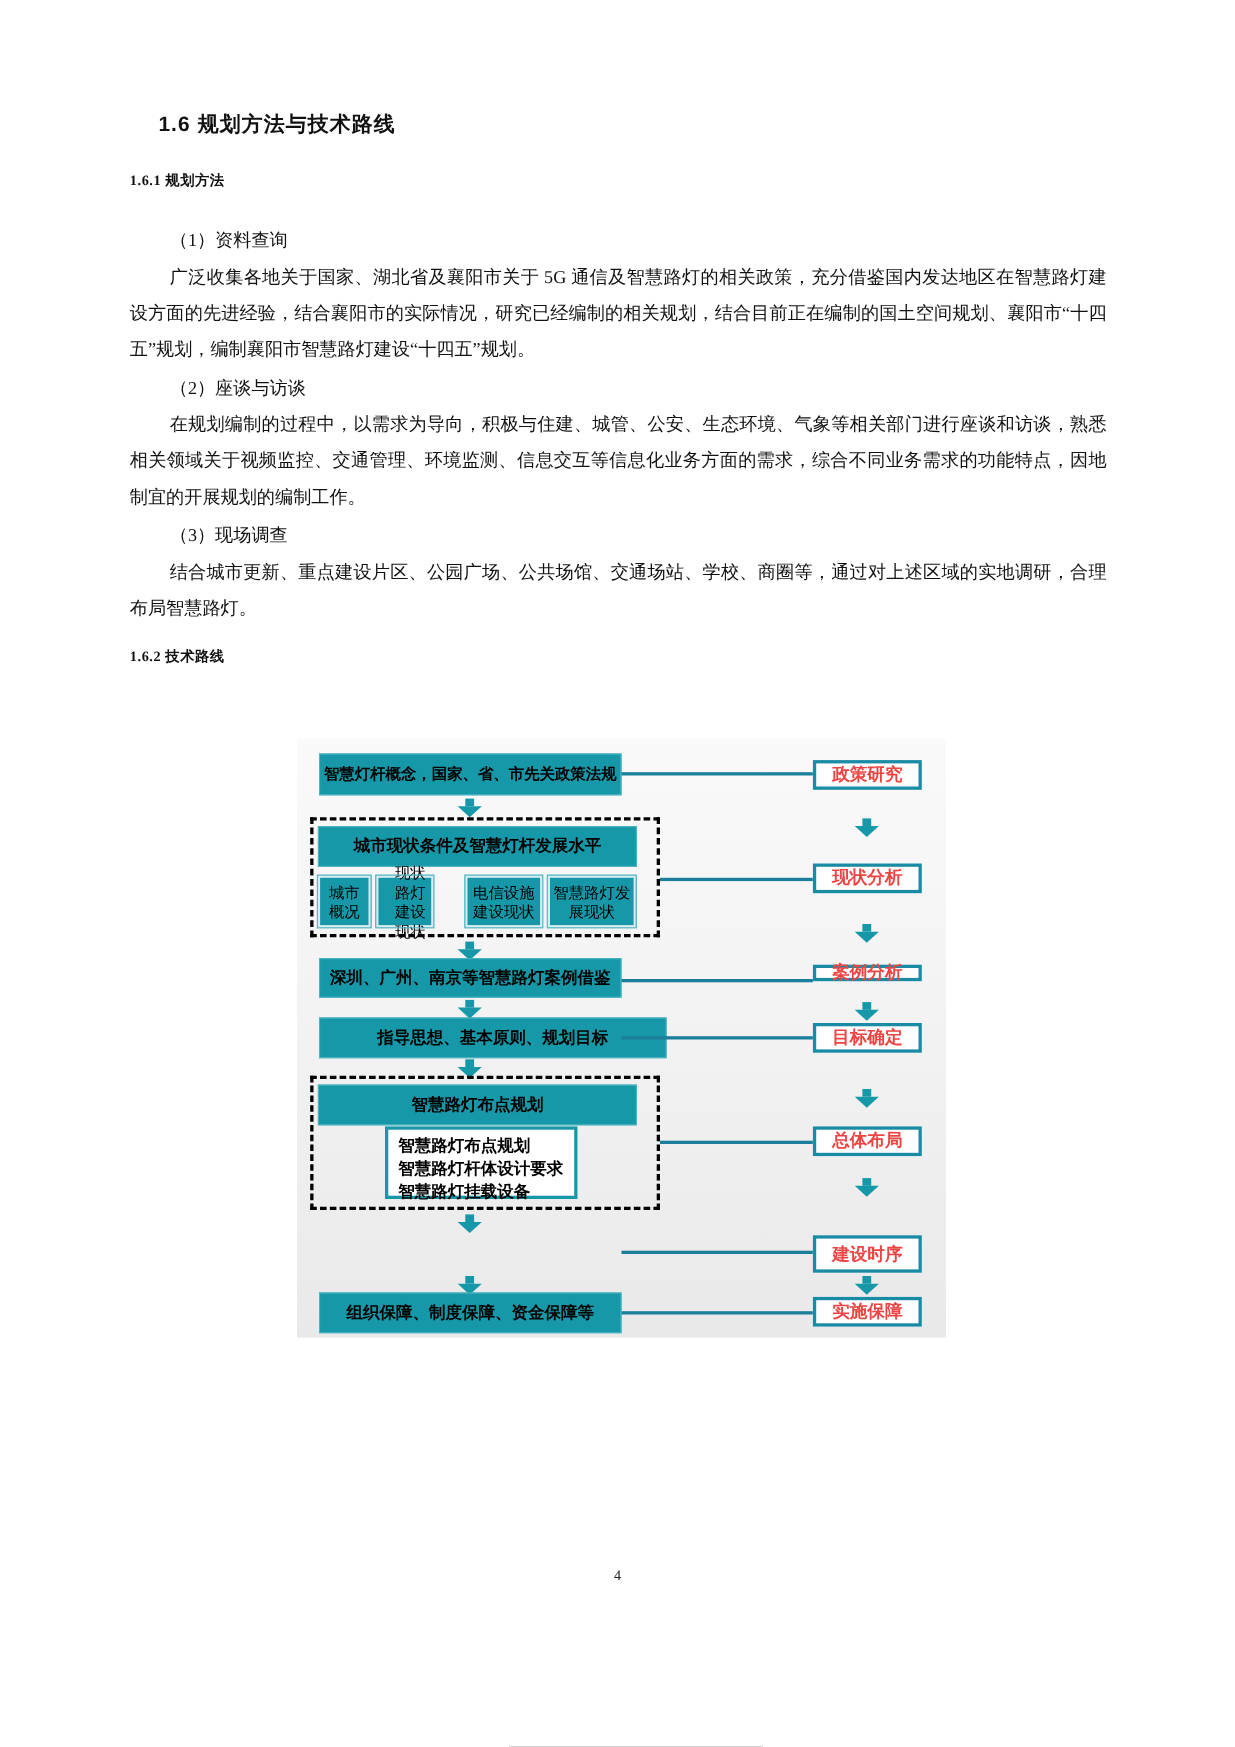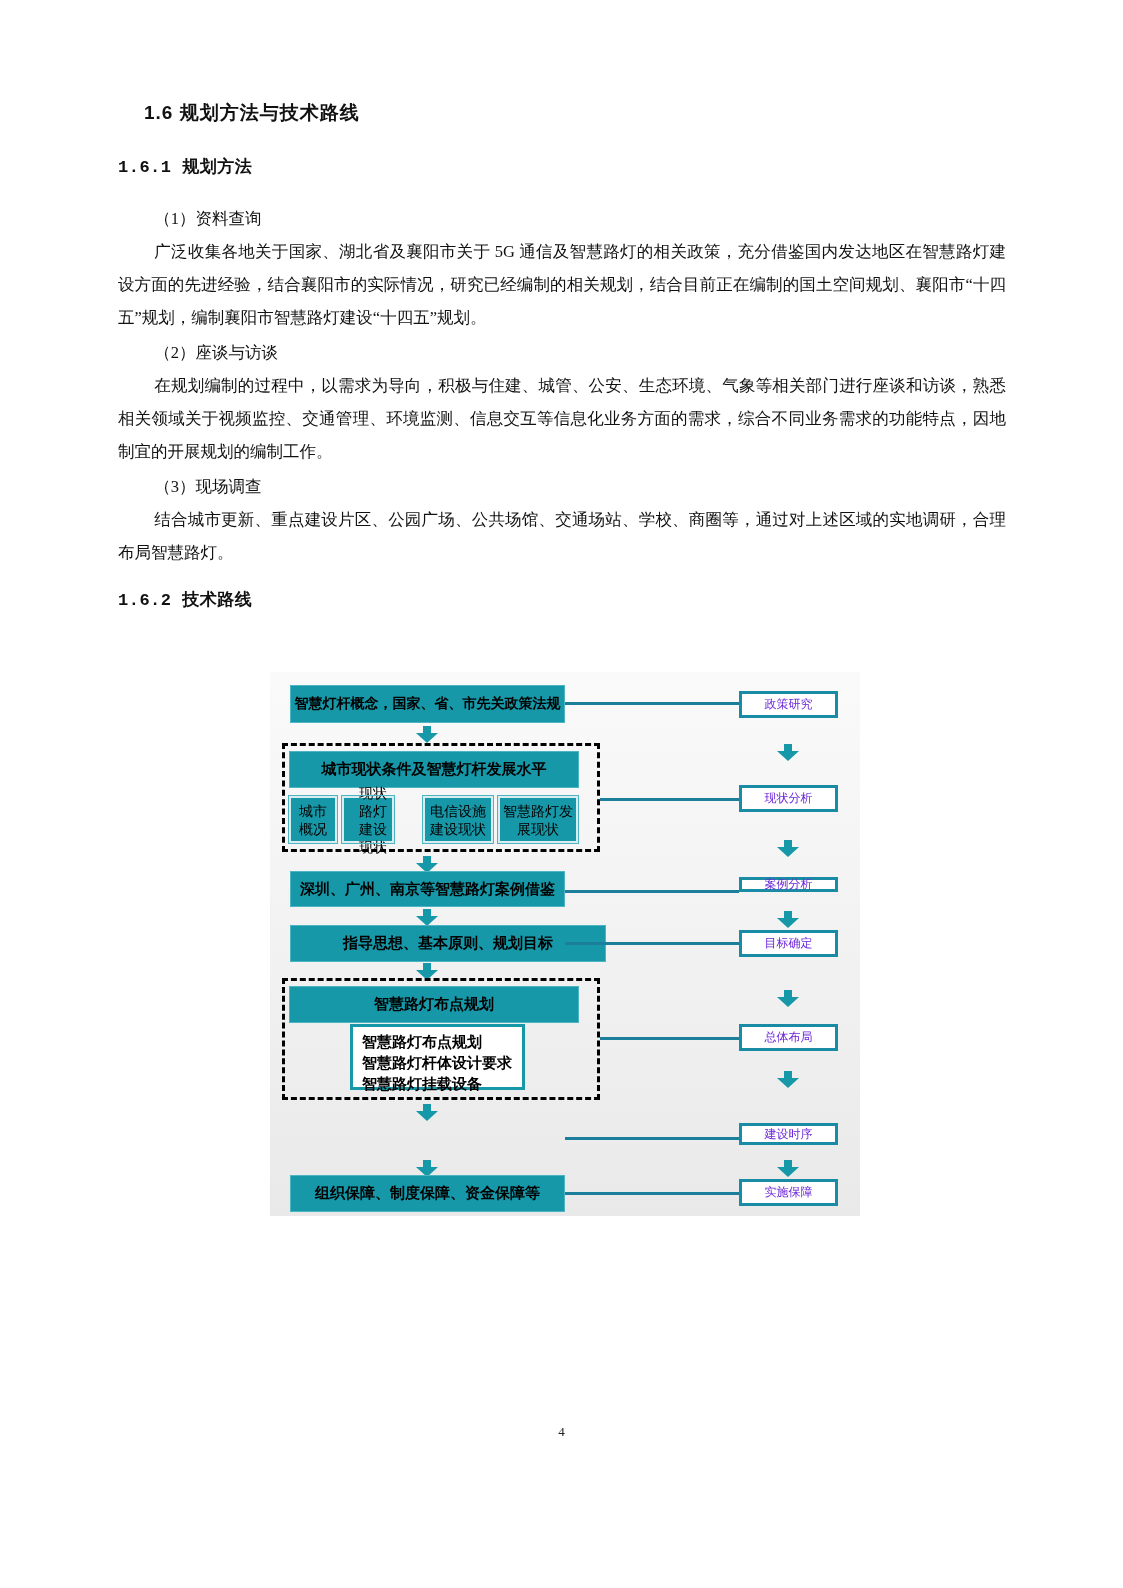--- a/index.html
+++ b/index.html
@@ -12,22 +12,22 @@
     overflow:hidden;
     font-family:"Liberation Serif","DejaVu Serif",serif;
     color:#111;
   }
   .abs { position:absolute; }
   h1.sec {
     font-family:"Liberation Sans","DejaVu Sans",sans-serif;
     font-size:19px; font-weight:bold; letter-spacing:1px;margin-left:26px;
   }
   h2.sec {
-    font-family:Liberation Mono, monospace;
-    font-size:17px; font-weight:bold; letter-spacing:0.5px;
+    font-family:Liberation Serif, serif;
+    font-size:13px; font-weight:bold; letter-spacing:0.5px;
   }
   .body-block { width:888px; font-size:16.5px; line-height:33px; }
   .item-title { text-indent:2.2em; }
   .para { text-align:justify; text-indent:2.2em; }
   
   .diagram {
     position:absolute; left:270px; top:672px; width:590px; height:544px;
     background:linear-gradient(180deg, var(--diagram_bg_top,#fafafa) 0%, #f1f1f1 55%, var(--diagram_bg_bottom,#e9e9e9) 100%);
     font-family:"Liberation Sans","DejaVu Sans",sans-serif;
   }
@@ -45,21 +45,21 @@
     border:2px solid var(--subbox_border,#d9edf0);
     outline:1px solid var(--teal_border,#4db4c2);
     color:#000; font-weight:normal; font-size:14px; line-height:18px;
     display:flex; align-items:center; justify-content:center;
     text-align:center; padding:2px;
   }
   .label-box {
     position:absolute;
     background:#ffffff;
     border:3px solid var(--label_border,#1a8ba4);
-    color:#6d28d9; font-weight:normal; font-size:12px;
+    color:#ef4444; font-weight:bold; font-size:16px;
     display:flex; align-items:center; justify-content:center;
     white-space:nowrap;
   }
   .dashed-box { position:absolute; border:3px dashed var(--dashed_border,#000); }
   .connector { position:absolute; height:3px; background:var(--connector,#1b7f9b); }
   .arrow { position:absolute; width:22px; height:17px; }
   .arrow .stem { width:8px; height:7px; background:var(--arrow,#1798a8); margin:0 auto; }
   .arrow .head {
     width:0; height:0; margin:0 auto;
     border-left:11px solid transparent; border-right:11px solid transparent;
@@ -177,21 +177,21 @@
     <div class="arrow" style="left:507px; top:399px;">
       <div class="stem"></div>
         <div class="head"></div>
     </div>
     <div class="arrow" style="left:146px; top:432px;">
       <div class="stem"></div>
         <div class="head"></div>
     </div>
 
     <div class="connector" style="left:295px; top:465px; width:174px;"></div>
-    <div class="label-box" style="left:469px; top:451px; width:99px; height:22px;">建设时序</div>
+    <div class="label-box" style="left:469px; top:451px; width:99px; height:34px;">建设时序</div>
 
     <div class="arrow" style="left:146px; top:488px;">
       <div class="stem"></div>
         <div class="head"></div>
     </div>
     <div class="arrow" style="left:507px; top:488px;">
       <div class="stem"></div>
         <div class="head"></div>
     </div>
 

